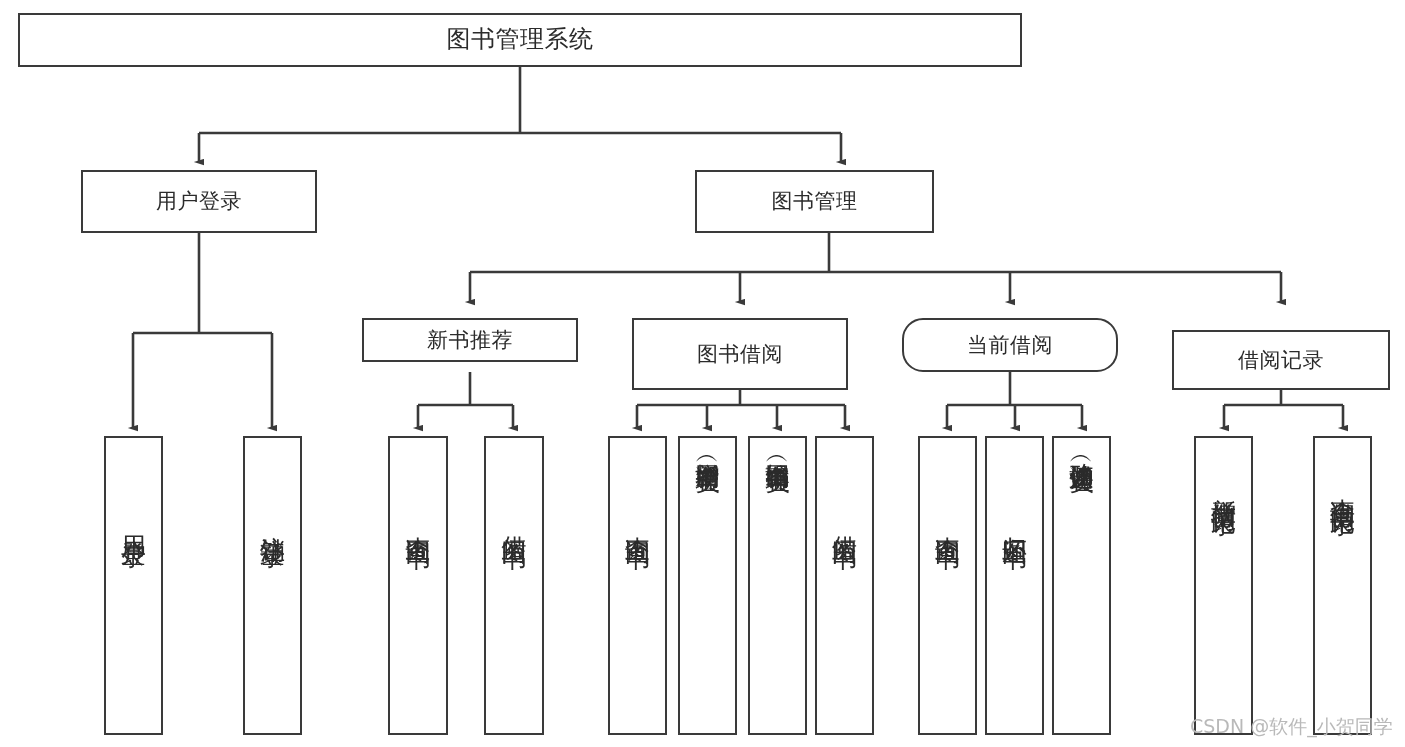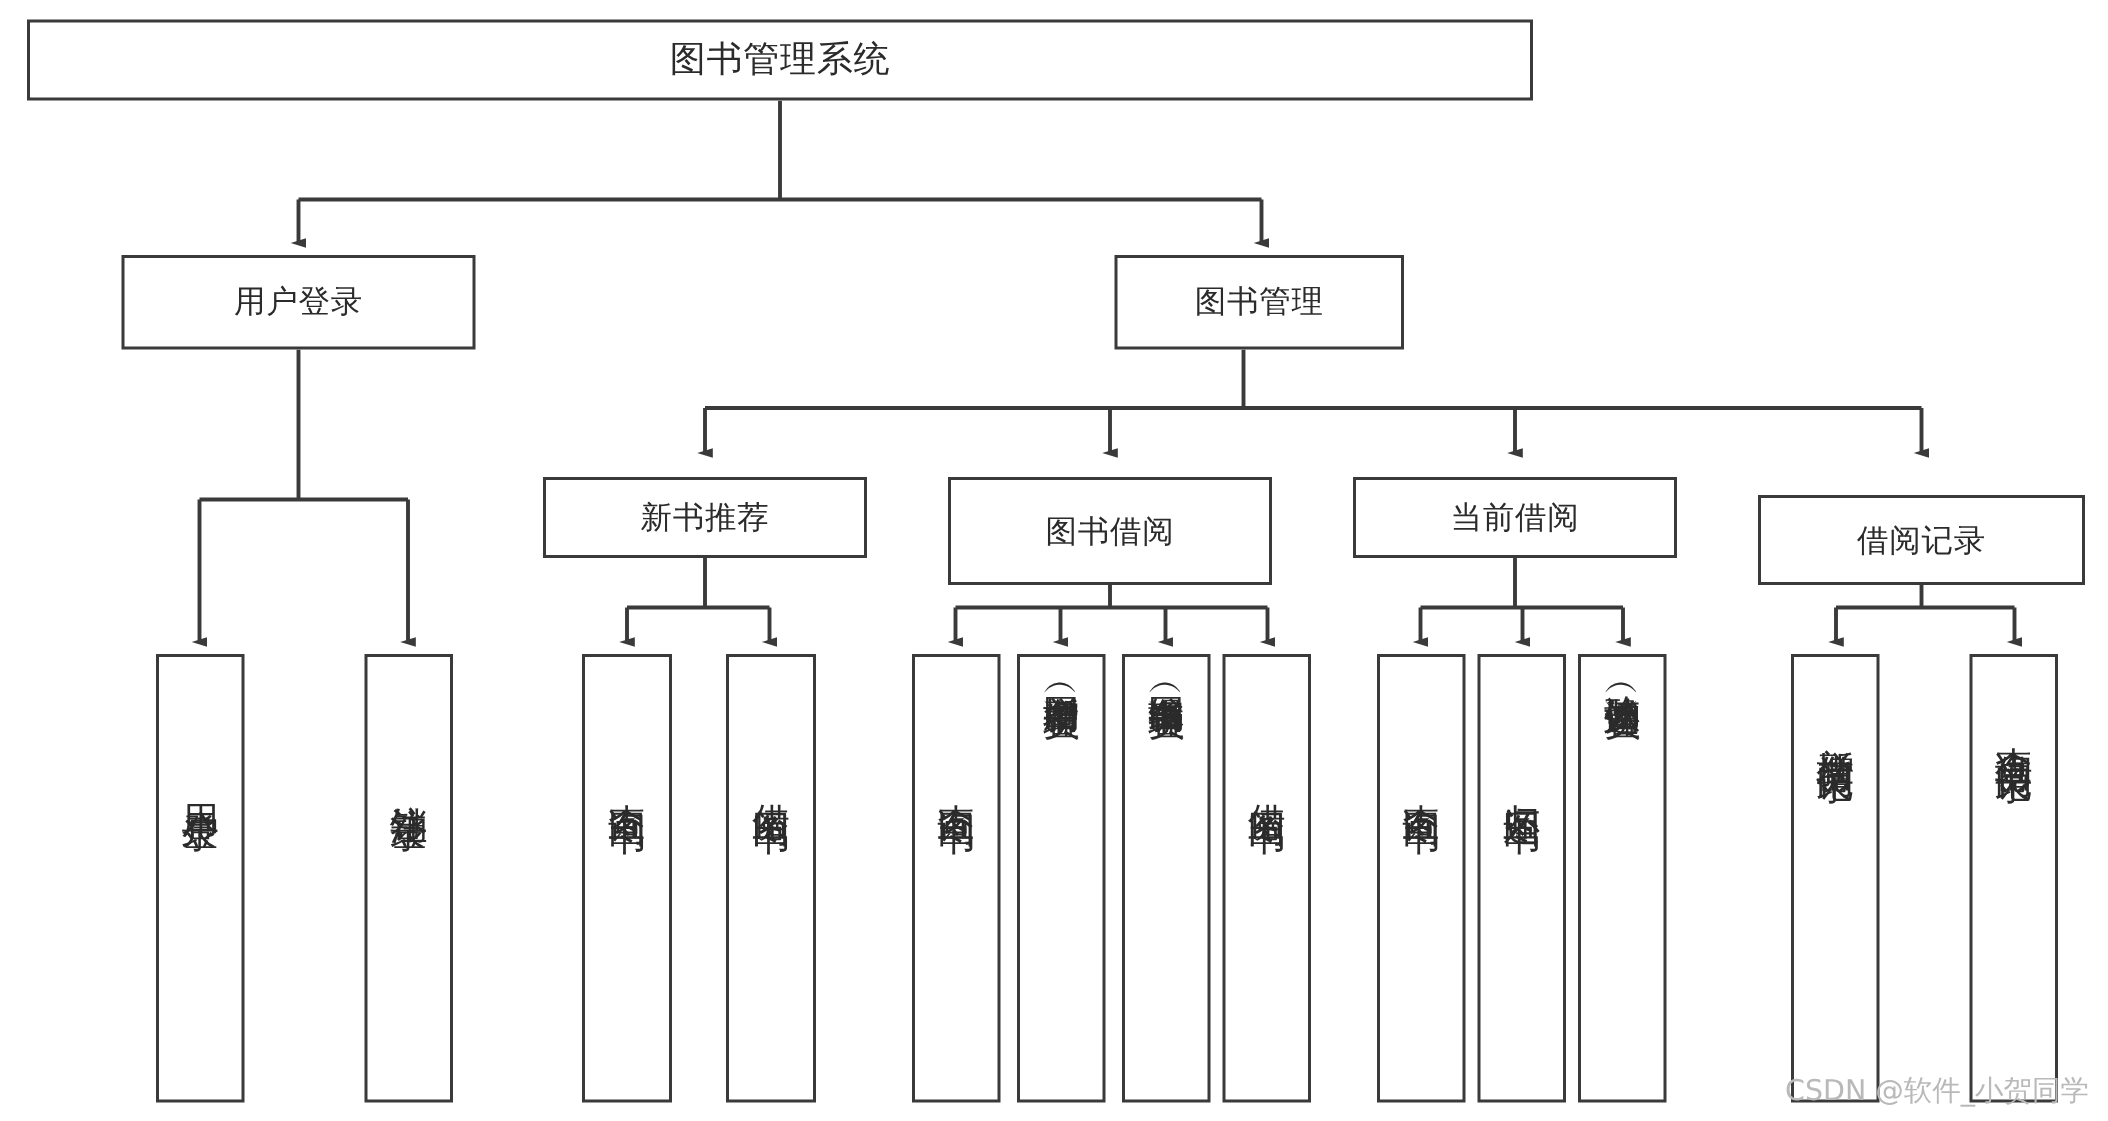--- a/index.html
+++ b/index.html
@@ -133,31 +133,31 @@
     </g>
   </svg>
 
   <div class="node horiz root" style="left:18px; top:13px; width:1004px; height:54px;">
     <span class="label">图书管理系统</span>
   </div>
 
   <div class="node horiz" style="left:81px; top:170px; width:236px; height:63px;">
     <span class="label">用户登录</span>
   </div>
-  <div class="node horiz" style="left:743px; top:170px; width:193px; height:63px;">
+  <div class="node horiz" style="left:695px; top:170px; width:239px; height:63px;">
     <span class="label">图书管理</span>
   </div>
 
-  <div class="node horiz" style="left:362px; top:318px; width:216px; height:54px;">
+  <div class="node horiz" style="left:362px; top:318px; width:216px; height:44px;">
     <span class="label">新书推荐</span>
   </div>
   <div class="node horiz" style="left:632px; top:318px; width:216px; height:72px;">
     <span class="label">图书借阅</span>
   </div>
-  <div class="node horiz" style="left:902px; top:318px; width:216px; height:54px;">
+  <div class="node horiz" style="left:902px; top:318px; width:216px; height:54px;border-radius:21px;">
     <span class="label">当前借阅</span>
   </div>
   <div class="node horiz" style="left:1172px; top:318px; width:218px; height:60px;margin-top:12px;">
     <span class="label">借阅记录</span>
   </div>
 
   <div class="node vert" style="left:104px; top:436px; width:59px; height:299px; padding-top:78px;">
     <span class="label">用户登录</span>
   </div>
   <div class="node vert" style="left:243px; top:436px; width:59px; height:299px; padding-top:78px;">

